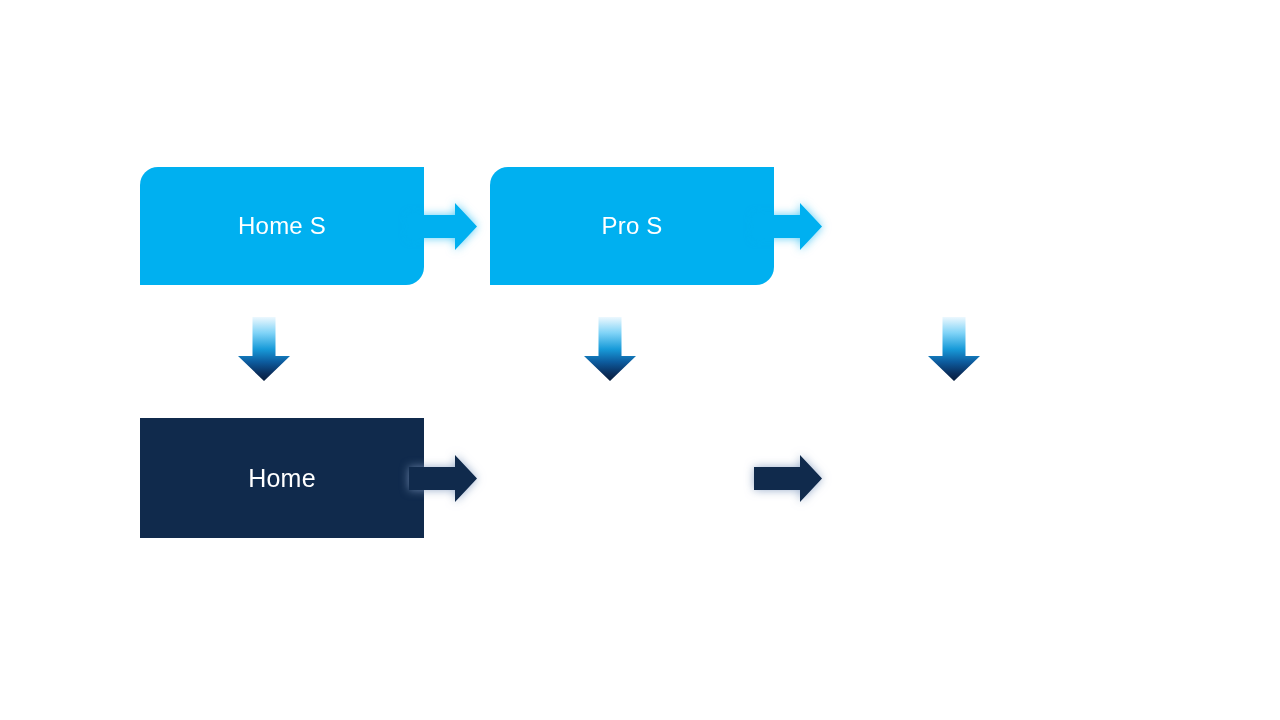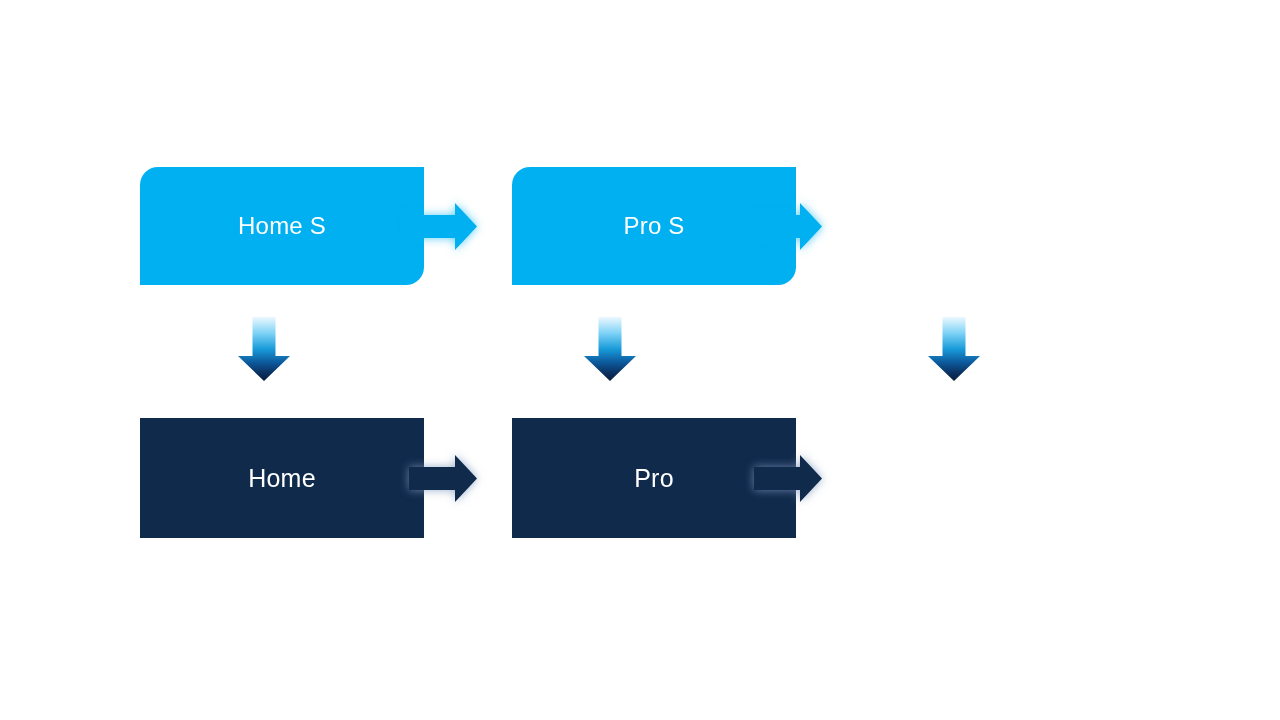--- a/index.html
+++ b/index.html
@@ -37,21 +37,21 @@
     border-radius: 18px 0 18px 0;
   }
   .box-bottom {
     top: 418px;
     height: 120px;
     background: var(--dark-navy);
     font-size: 25px;
     justify-content: center;
   }
   .pos-col1 { left: 140px; }
-  .pos-col2 { left: 512px; }
+  .pos-col2 { left: 490px; }
   .pos-col3 { left: 830px; }
 
   .h-arrow {
     position: absolute;
     width: 68px;
     height: 47px;
   }
   .h-arrow-top { top: 203px; }
   .h-arrow-bottom { top: 455px; }
   .h-arrow-gap1 { left: 409px; }
@@ -136,23 +136,20 @@
           <stop offset="1" stop-color="#081D3C"></stop>
         </linearGradient>
       </defs>
       <polygon points="14.5,0 37.5,0 37.5,39 52,39 26,64 0,39 14.5,39" fill="url(#vgrad3)"></polygon>
     </svg>
   </div>
 
   <div class="box box-bottom pos-col1">
     <span>Home</span>
   </div>
-  <div class="box box-bottom pos-col2">
-    <span>Pro</span>
-  </div>
 
   <div class="h-arrow h-arrow-bottom h-arrow-gap1">
     <svg width="68" height="47" viewBox="0 0 68 47">
       <polygon points="0,12 46,12 46,0 68,23.5 46,47 46,35 0,35" style="fill:var(--dark-navy)"></polygon>
     </svg>
   </div>
   <div class="h-arrow h-arrow-bottom h-arrow-gap2">
     <svg width="68" height="47" viewBox="0 0 68 47">
       <polygon points="0,12 46,12 46,0 68,23.5 46,47 46,35 0,35" style="fill:var(--dark-navy)"></polygon>
     </svg>

